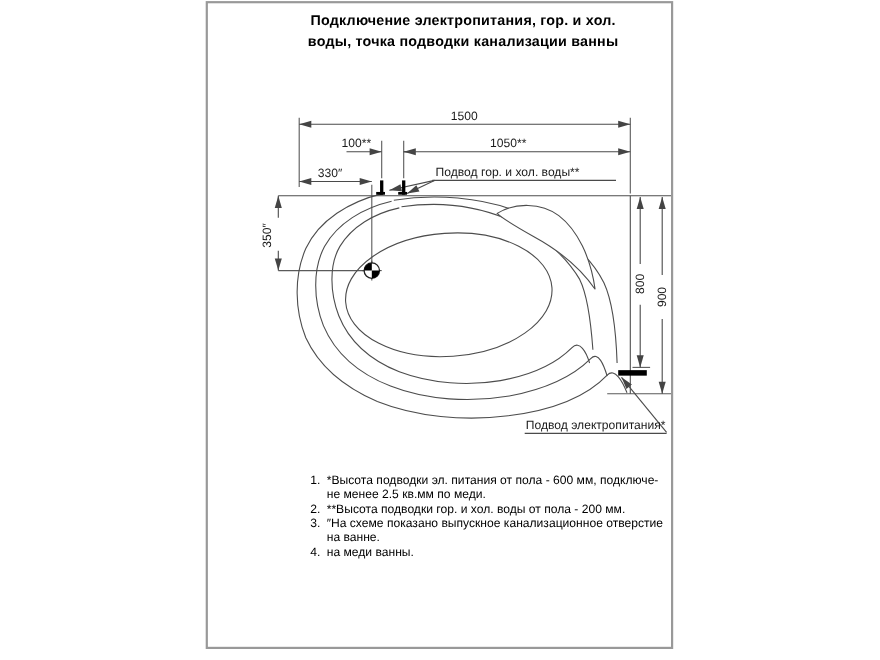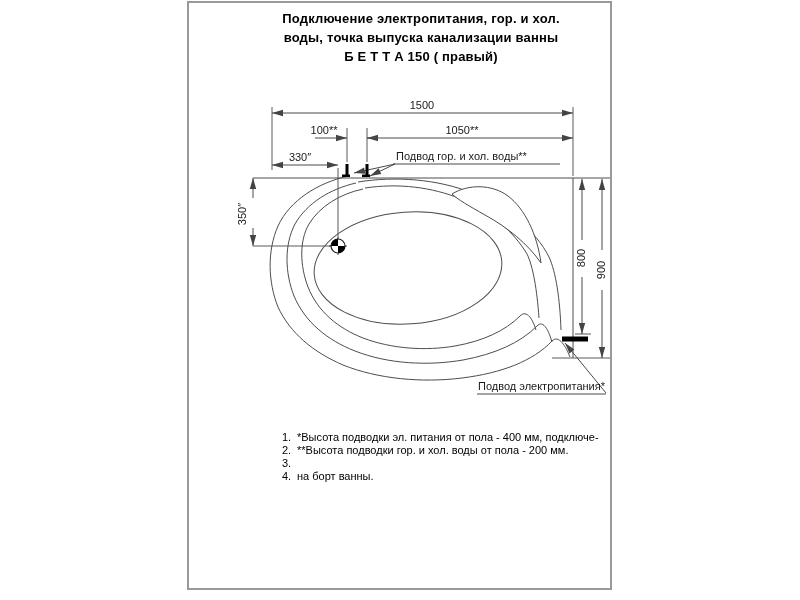--- a/index.html
+++ b/index.html
@@ -18,22 +18,21 @@
 </style>
 </head>
 <body>
 
 <div class="canvas">
 
   <div class="sheet"></div>
 
   <div class="title">
     <div>Подключение электропитания, гор. и хол.</div>
-    <div>воды, точка выпуска канализации ванны</div>
-    <div>Б Е Т Т А 150  ( правый)</div>
+    <div>воды, точка подводки канализации ванны</div>
   </div>
 
   <svg class="drawing-svg" viewBox="0 0 800 600">
     <defs>
       <marker id="arr" viewBox="0 0 12 8" refX="11.5" refY="4" markerWidth="12" markerHeight="8" orient="auto-start-reverse">
         <path d="M0.5,0.8 L11.5,4 L0.5,7.2 Z" fill="#444"></path>
       </marker>
     </defs>
 
     <g stroke="#5a5a5a" stroke-width="1" fill="none">
@@ -105,35 +104,38 @@
       <text transform="translate(605,270) rotate(-90)" text-anchor="middle">900</text>
       <text x="396" y="160">Подвод гор. и хол. воды**</text>
       <text x="478" y="390">Подвод электропитания*</text>
     </g>
   </svg>
 
   <div class="notes">
     <div class="note-item">
       <div class="note-num">1.</div>
       <div class="note-lines">
-        <div>*Высота подводки эл. питания от пола - 400 мм, подключе-</div>
+        <div>*Высота подводки эл. питания от пола - 600 мм, подключе-</div>
+        <div>не менее 2.5 кв.мм по меди.</div>
       </div>
     </div>
     <div class="note-item">
       <div class="note-num">2.</div>
       <div class="note-lines">
         <div>**Высота подводки гор. и хол. воды от пола - 200 мм.</div>
       </div>
     </div>
     <div class="note-item">
       <div class="note-num">3.</div>
       <div class="note-lines">
+        <div>″На схеме показано выпускное канализационное отверстие</div>
+        <div>на ванне.</div>
       </div>
     </div>
     <div class="note-item">
       <div class="note-num">4.</div>
       <div class="note-lines">
-        <div>на борт ванны.</div>
+        <div>на меди ванны.</div>
       </div>
     </div>
   </div>
 
 </div>
 
 </body></html>

